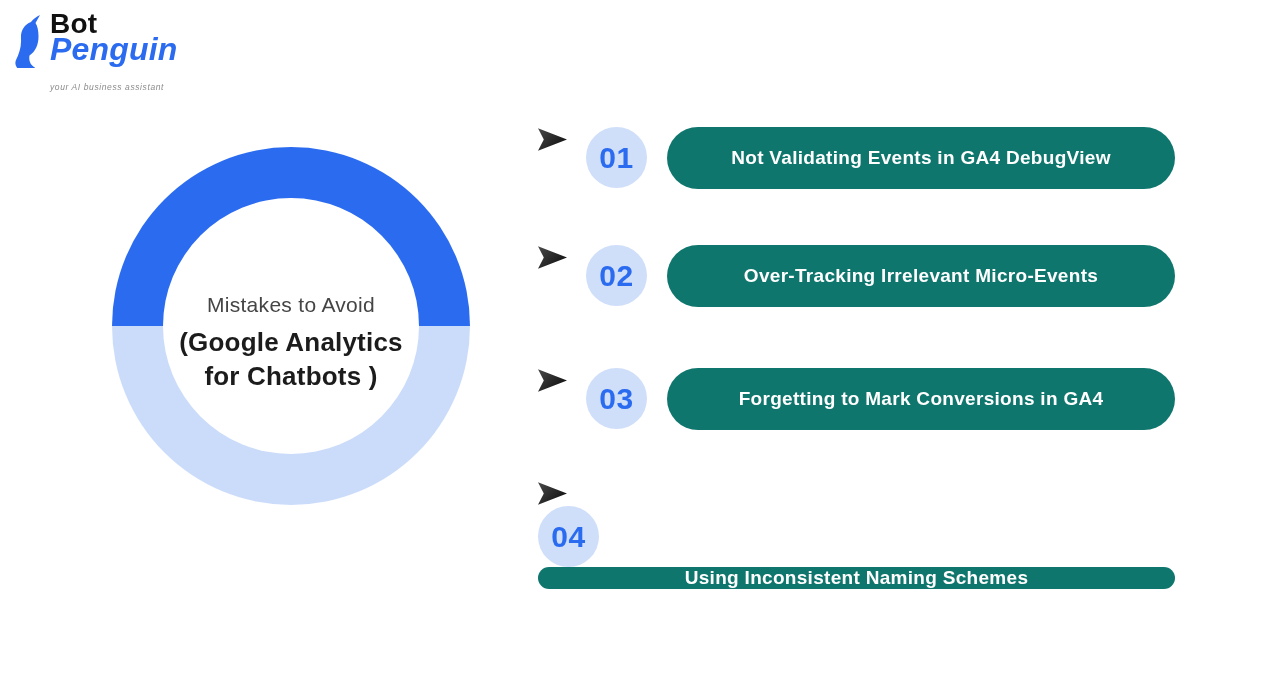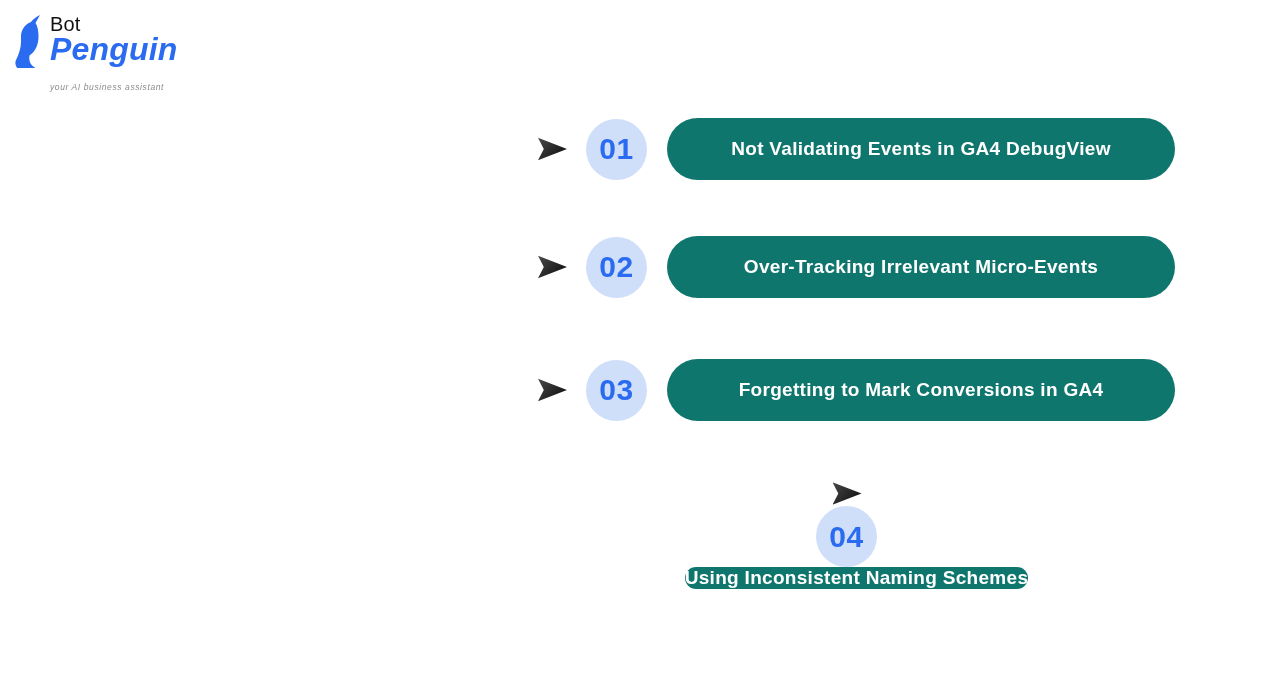--- a/index.html
+++ b/index.html
@@ -25,22 +25,22 @@
     align-items: flex-start;
   }
   .logo-mark {
     width: 34px;
     height: 54px;
     margin-right: 2px;
     margin-top: 2px;
   }
   .logo-text-block { display: flex; flex-direction: column; }
   .logo-bot {
-    font-size: 20px;
-    font-weight: 400;
+    font-size: 28px;
+    font-weight: 700;
     color: #111111;
     line-height: 24px;
     letter-spacing: 0.2px;
   }
   .logo-penguin {
     font-size: 32px;
     font-weight: 800;
     color: #2a6bf0;
     line-height: 26px;
     letter-spacing: 0.2px;
@@ -99,21 +99,20 @@
     letter-spacing: 0.2px;
   }
 
   
   .row {
     position: absolute;
     left: 538px;
     width: 637px;
     height: 44px;
     display: flex;
-    align-items: center;
   }
   .row-1 { top: 127px; }
   .row-2 { top: 245px; }
   .row-3 { top: 368px; }
   .row-4 { top: 481px; flex-direction: column; }
 
   .arrow {
     width: 29px;
     height: 25px;
     margin-right: 19px;
@@ -160,20 +159,29 @@
     <svg class="logo-mark" viewBox="0 0 34 54" aria-hidden="true">
       <path fill="#2a6bf0" d="M26 1 C22 3 19 5 17 8 C10 10.5 6.5 17 7 25 C7.5 33 5 40 2 46 C0 51 3 56 9 57 C14 58 18.5 56.5 21 53.5 C16.5 51.5 14.5 46.5 15.5 41.5 C21.5 37.5 24.5 30.5 24.5 22.5 C24.5 17 23.5 12 21.5 9 L26 1 Z"></path>
     </svg>
     <div class="logo-text-block">
       <span class="logo-bot">Bot</span>
       <span class="logo-penguin">Penguin</span>
       <span class="logo-tagline">your AI business assistant</span>
     </div>
   </div>
 
+  <div class="donut">
+    <div class="donut-hole">
+      <div class="donut-text">
+        <div class="donut-line1">Mistakes to Avoid</div>
+        <div class="donut-line2">(Google Analytics</div>
+        <div class="donut-line3">for Chatbots )</div>
+      </div>
+    </div>
+  </div>
 
   <div class="row row-1">
     <div class="arrow"></div>
     <div class="num-circle">01</div>
     <div class="pill">Not Validating Events in GA4 DebugView</div>
   </div>
 
   <div class="row row-2">
     <div class="arrow"></div>
     <div class="num-circle">02</div>

